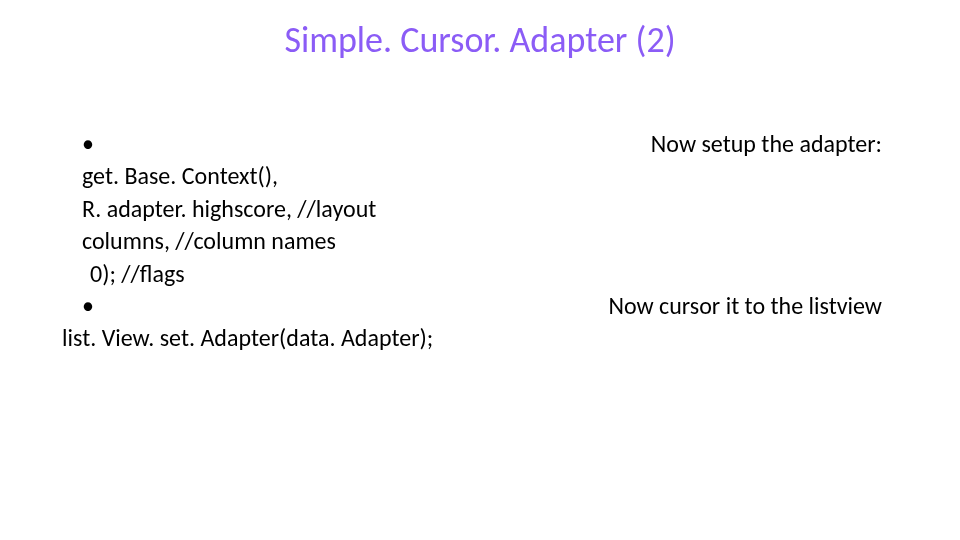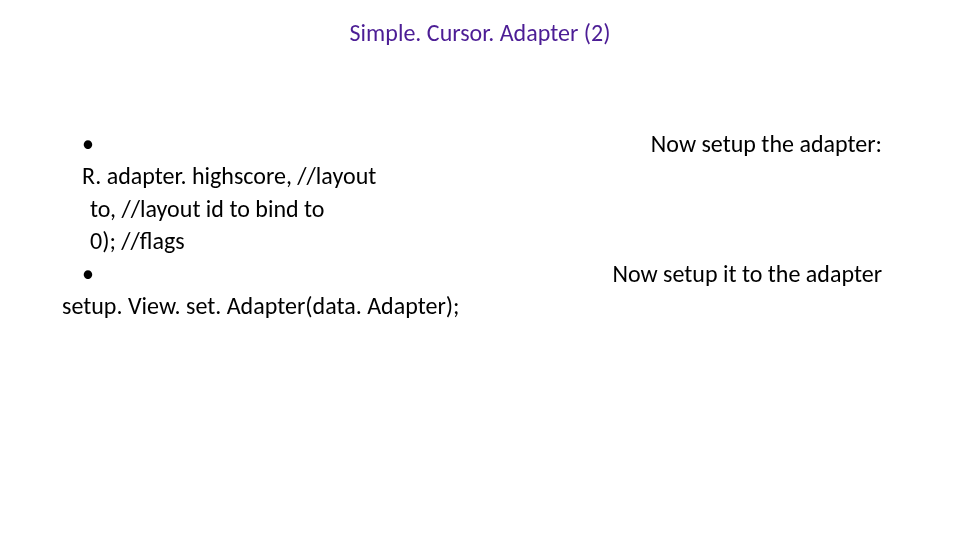--- a/index.html
+++ b/index.html
@@ -16,23 +16,23 @@
     width: 960px;
     height: 540px;
     box-sizing: border-box;
   }
   .title {
     position: absolute;
     top: 18px;
     left: 0;
     width: 960px;
     text-align: center;
-    font-size: 24px;
+    font-size: 36px;
     font-weight: 400;
-    color: #4c1d95;
+    color: #8b5cf6;
   }
   .body {
     position: absolute;
     top: 128px;
     left: 62px;
     width: 820px;
     font-size: 24px;
     line-height: 1.35;
     color: #000;
   }
@@ -65,26 +65,27 @@
 
   <div class="title">Simple. Cursor. Adapter (2)</div>
 
   <div class="body">
 
     <div class="bullet-row">
       <span class="dot">•</span>
       <span class="txt">Now setup the adapter:</span>
     </div>
 
+    <div class="plain indent1">get. Base. Context(),</div>
     <div class="plain indent1">R. adapter. highscore,  //layout</div>
-    <div class="plain indent2">to,  //layout id to bind to</div>
+    <div class="plain indent1">columns,  //column names</div>
     <div class="plain indent2">0);  //flags</div>
 
     <div class="bullet-row">
       <span class="dot">•</span>
-      <span class="txt">Now setup it to the adapter</span>
+      <span class="txt">Now cursor it to the listview</span>
     </div>
 
-    <div class="plain">setup. View. set. Adapter(data. Adapter);</div>
+    <div class="plain">list. View. set. Adapter(data. Adapter);</div>
 
   </div>
 
 </div>
 
 </body></html>

